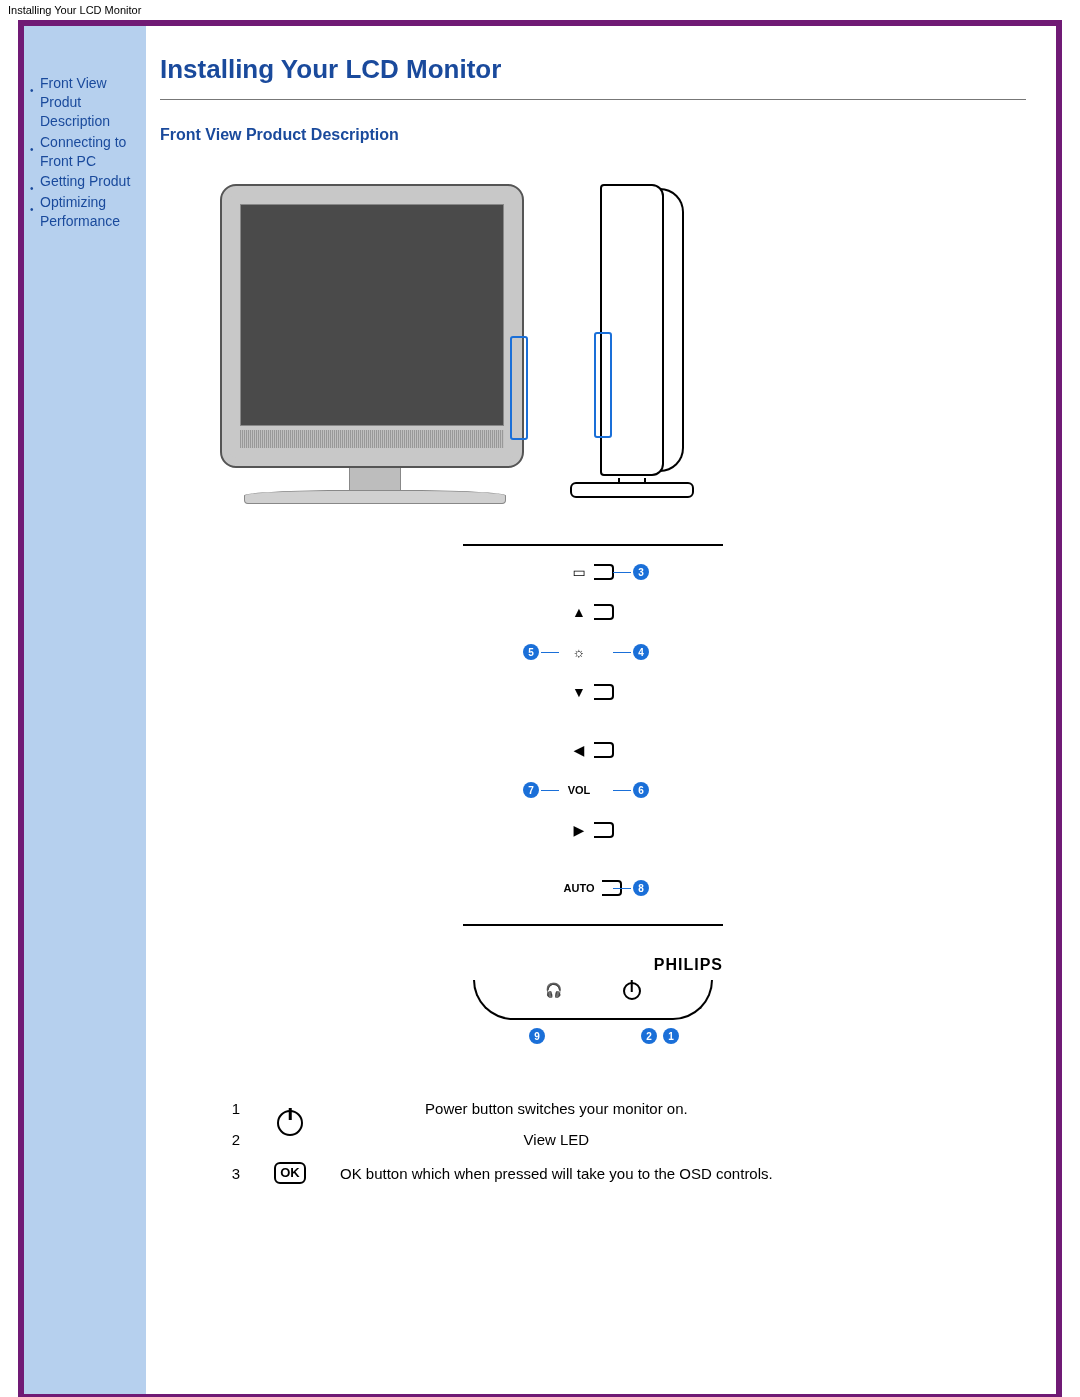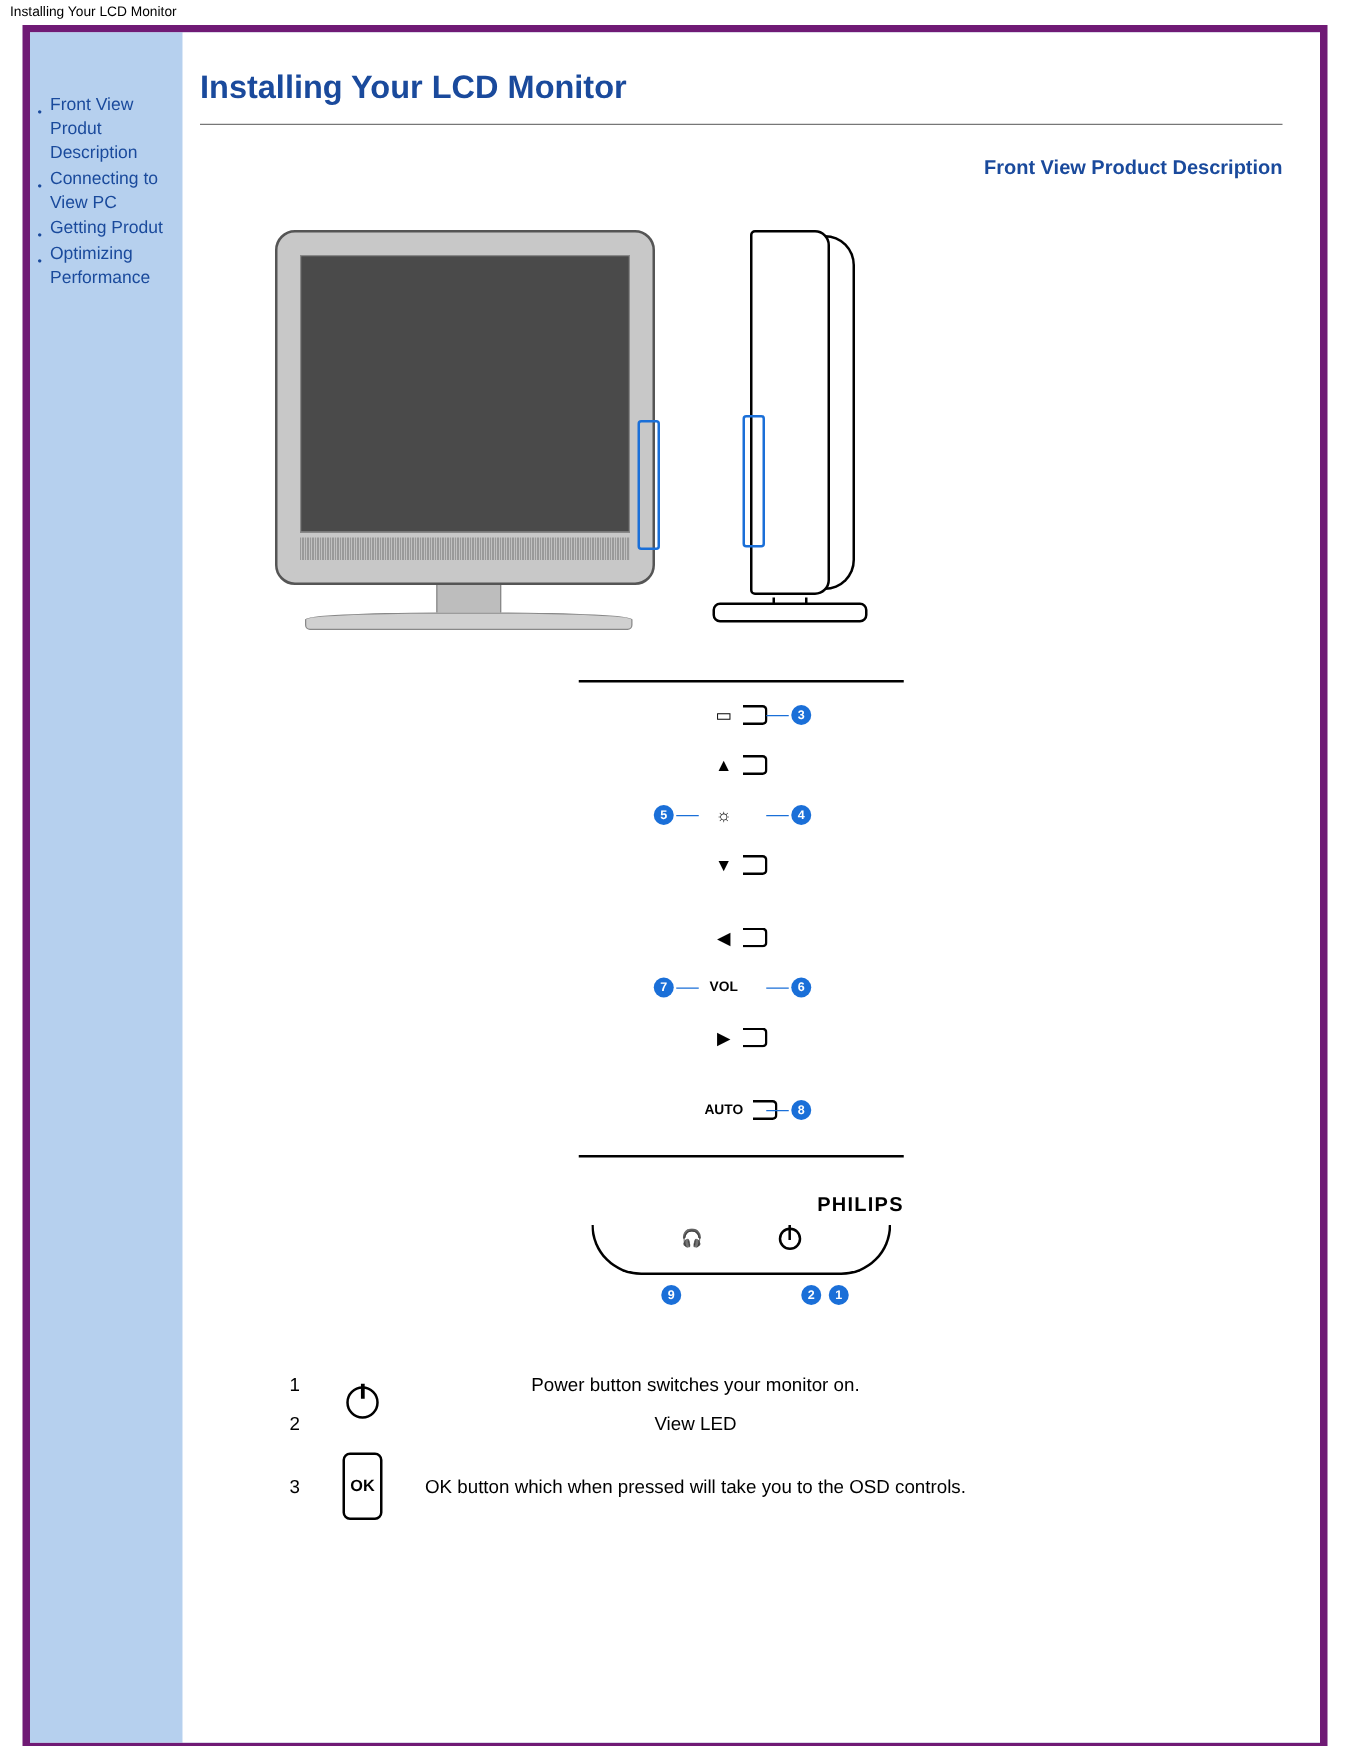--- a/index.html
+++ b/index.html
@@ -67,21 +67,20 @@
   .rule {
     border: none;
     border-top: 1px solid #777;
     margin: 0 0 26px 0;
   }
   h2 {
     color: #1a4a9c;
     font-size: 16px;
     font-weight: bold;
     margin: 0 0 40px 0;
-    text-align: right;
   }
   .diagram-area {
     display: flex;
     justify-content: flex-start;
     gap: 40px;
     margin-left: 60px;
     margin-bottom: 30px;
   }
   .monitor-front {
     width: 310px;
@@ -300,41 +299,41 @@
     position: absolute;
     top: -4px; left: 50%;
     width: 2.5px; height: 12px;
     background: #000;
     transform: translateX(-50%);
   }
   .icon-ok {
     display: inline-block;
     border: 2.5px solid #000;
     border-radius: 6px;
-    padding: 16px 4px;
+    padding: 0 4px;
     font-weight: bold;
     font-size: 13px;
     line-height: 18px;
   }
   .footer {
     font-size: 11px;
     padding: 6px 12px;
   }
 </style>
 </head>
 <body>
 
 <div class="top-header">Installing Your LCD Monitor</div>
 
 <div class="outer">
 <div class="frame">
   <nav class="sidebar">
     <ul>
       <li><a href="#">Front View Produt Description</a></li>
-      <li><a href="#">Connecting to View PC</a></li>
+      <li><a href="#">Connecting to Front PC</a></li>
       <li><a href="#">Getting Produt</a></li>
       <li><a href="#">Optimizing Performance</a></li>
     </ul>
   </nav>
 
   <main class="main">
     <h1>Installing Your LCD Monitor</h1>
     <hr class="rule">
     <h2>Front View Product Description</h2>
 

